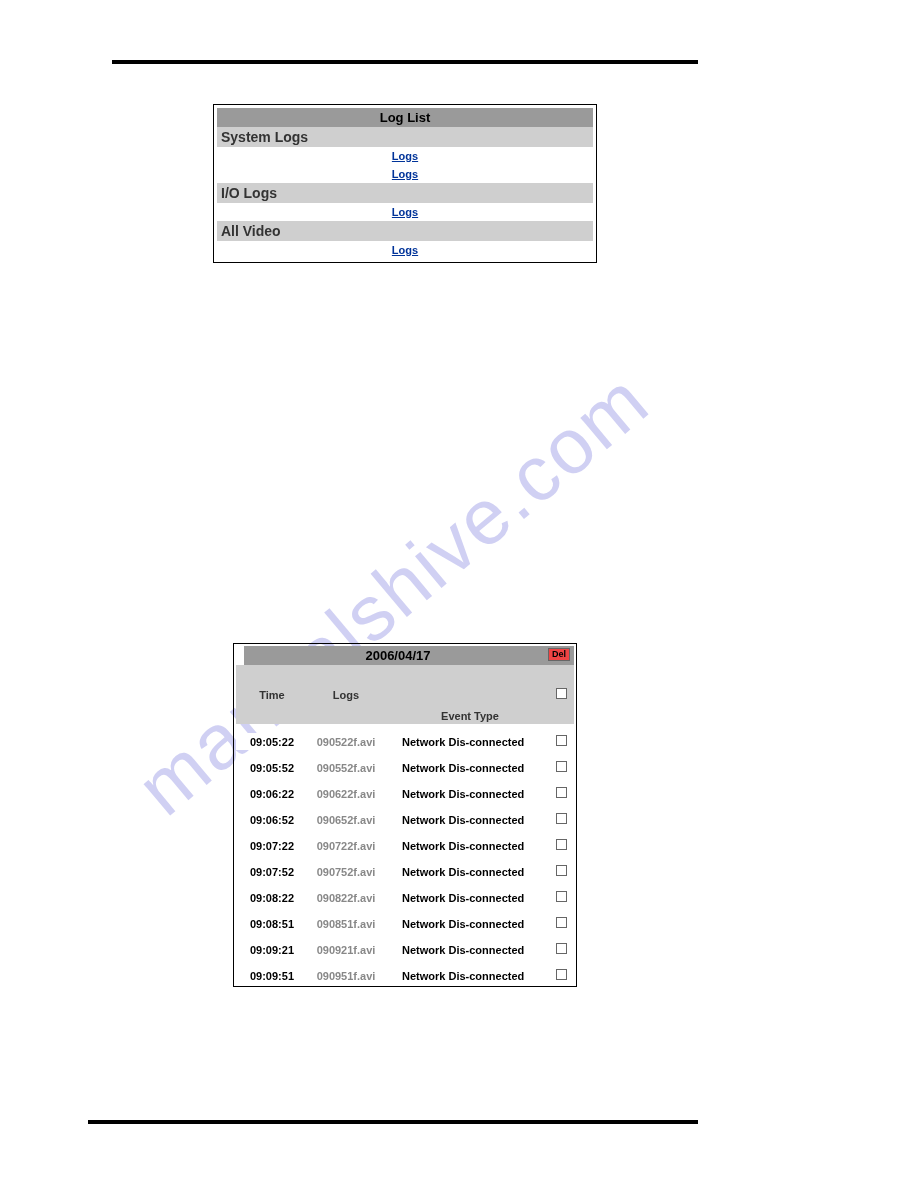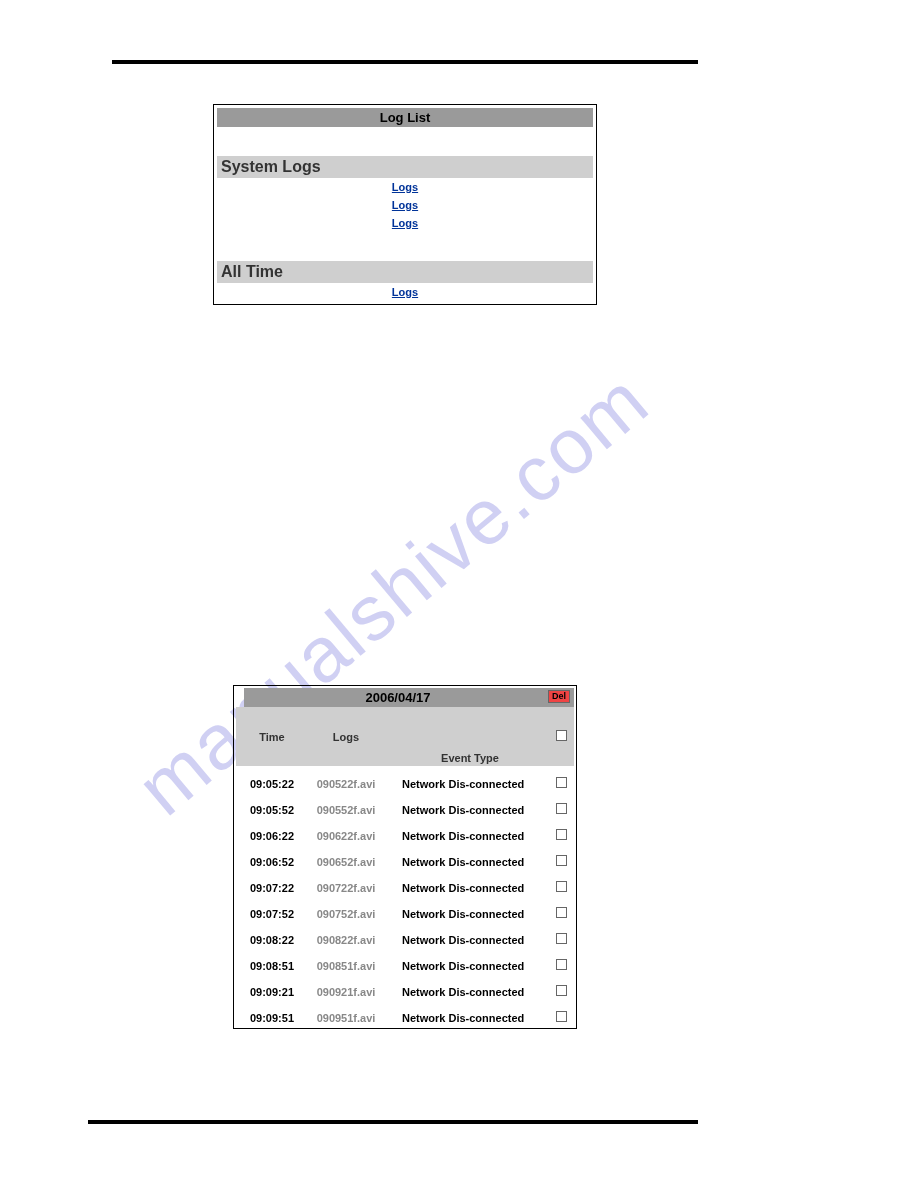--- a/index.html
+++ b/index.html
@@ -58,22 +58,21 @@
     font-weight: bold;
     text-align: center;
     padding: 2px 0;
     font-size: 13px;
   }
   .ll-row-gray {
     background: #cfcfcf;
     padding: 2px 4px;
     font-weight: bold;
     color: #333;
-    font-size: 16px;
-    margin-top: 29px;
+    font-size: 14px;
   }
   .ll-row-link {
     background: #fff;
     text-align: center;
     padding: 2px 4px;
   }
   .ll-row-link span {
     color: #003399;
     text-decoration: underline;
     font-weight: bold;
@@ -162,25 +161,26 @@
 
     <div class="ll-row-gray">System Logs</div>
     <div class="ll-row-link">
       <span>Logs</span>
     </div>
 
     <div class="ll-row-link">
       <span>Logs</span>
     </div>
 
-    <div class="ll-row-link">
-      <span>Logs</span>
-    </div>
-
-    <div class="ll-row-gray">All Time</div>
+    <div class="ll-row-gray">I/O Logs</div>
+    <div class="ll-row-link">
+      <span>Logs</span>
+    </div>
+
+    <div class="ll-row-gray">All Video</div>
     <div class="ll-row-link">
       <span>Logs</span>
     </div>
   </div>
 
   <div class="logtable-wrap">
     <div class="lt-titlebar">
       <div class="lt-title">2006/04/17</div>
       <div class="lt-del">Del</div>
     </div>

